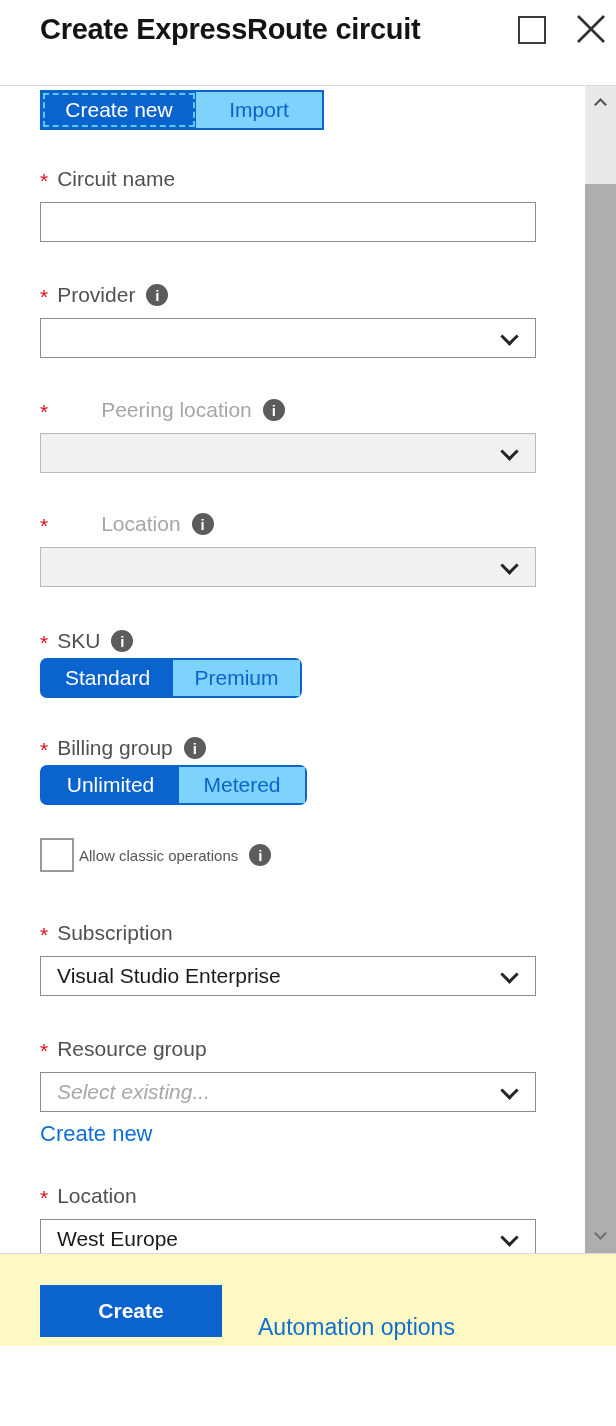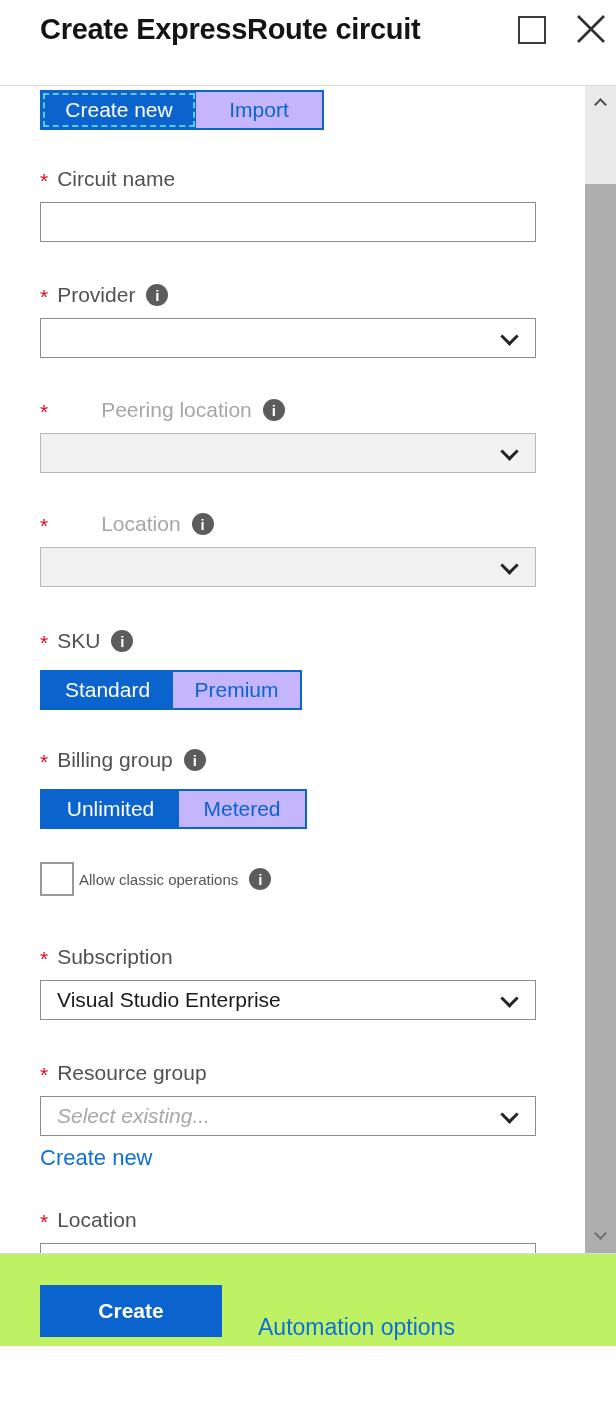--- a/index.html
+++ b/index.html
@@ -13,41 +13,41 @@
   .winbtn { background: none; border: none; cursor: pointer; padding: 0; display: flex; align-items: center; justify-content: center; }
   .maximize-glyph { display: block; width: 28px; height: 28px; border: 2px solid #3a3a3a; background: #fff; margin-top: 2px; }
   .winbtn + .winbtn { margin-left: 28px; }
 
   
   .scroll-region { height: 1169px; border-top: 1px solid #d9d9d9; border-bottom: 1px solid #d9d9d9; position: relative; overflow: hidden; }
   .content { padding: 2px 0 0 40px; width: 537px; }
 
   
   .seg-toggle { display: inline-flex; border: 2px solid #0b63ce; height: 40px; background: #fff; }
-  .seg { display: flex; align-items: center; justify-content: center; font-size: 21px; color: #0b63ce; background: #c4b5fd; border: none; cursor: pointer; font-family: inherit; }
+  .seg { display: flex; align-items: center; justify-content: center; font-size: 21px; color: #0b63ce; background: #7dd3fc; border: none; cursor: pointer; font-family: inherit; }
   .seg.selected { background: #0b63ce; color: #fff; }
   .seg.focus-dash { outline: 2px dashed #5fc9f2; outline-offset: -3px; }
   .w-createnew { width: 154px; } .w-import { width: 126px; }
   .w-standard { width: 131px; } .w-premium { width: 127px; }
   .w-unlimited { width: 137px; } .w-metered { width: 126px; }
 
   
   .field-label { display: flex; align-items: center; font-size: 21px; color: #515151; line-height: 26px; height: 26px; }
   .field-label .req { color: #e00b1c; margin-right: 9px; font-size: 21px; position: relative; top: 2px; }
   .field-label.disabled .label-text { color: #a6a6a6; margin-left: 44px; }
   .info-icon { width: 22px; height: 22px; border-radius: 50%; background: #5c5c5c; color: #fff; font-size: 15px; font-weight: bold; display: inline-flex; align-items: center; justify-content: center; margin-left: 11px; cursor: default; line-height: 1; }
 
   .mt-tabs { margin-top: 2px; }
   .mt-circuit { margin-top: 36px; } .mt-provider { margin-top: 40px; }
   .mt-peering { margin-top: 39px; } .mt-bandwidth { margin-top: 38px; }
   .mt-sku { margin-top: 41px; } .mt-billing { margin-top: 37px; }
   .mt-checkbox { margin-top: 33px; } .mt-subscription { margin-top: 48px; }
   .mt-resource { margin-top: 40px; } .mt-location { margin-top: 36px; }
   .mt-control { margin-top: 10px; }
-  .mt-toggle { margin-top: 16px; }
+  .mt-toggle { margin-top: 4px; border-radius: 7px; }
 
   
   .text-input, .dropdown { width: 496px; height: 40px; border: 1px solid #8c8c8c; background: #fff; display: flex; align-items: center; padding: 0 44px 0 16px; font-size: 21px; color: #1a1a1a; position: relative; cursor: pointer; }
   .text-input { cursor: text; }
   .dropdown .chev { position: absolute; right: 19px; top: 11px; width: 13px; height: 13px; border-right: 3px solid #242424; border-bottom: 3px solid #242424; transform: rotate(45deg); }
   .dropdown.disabled { background: #f1f1f1; border-color: #b9b9b9; cursor: default; }
   .placeholder { font-style: italic; color: #a8a8a8; }
 
   
   .checkbox-row { display: flex; align-items: center; }
@@ -59,21 +59,21 @@
   
   .scrollbar { position: absolute; top: 0; right: 0; bottom: 0; width: 31px; background: #e9e9e9; }
   .sb-btn { position: absolute; left: 0; right: 0; height: 31px; display: flex; align-items: center; justify-content: center; cursor: pointer; }
   .sb-up { top: 0; } .sb-down { bottom: 2px; }
   .sb-chev { width: 9px; height: 9px; border-right: 2px solid #4f4f4f; border-bottom: 2px solid #4f4f4f; }
   .sb-up .sb-chev { transform: rotate(-135deg); margin-top: 6px; }
   .sb-down .sb-chev { transform: rotate(45deg); margin-bottom: 4px; border-color: #6e6e6e; }
   .sb-thumb { position: absolute; left: 0; right: 0; top: 98px; height: 1117px; background: #aeaeae; }
 
   
-  .footer { height: 92px; position: relative; background: #bef264; }
+  .footer { height: 92px; position: relative; background: #fef9c3; }
   .create-btn { position: absolute; left: 40px; top: 31px; width: 182px; height: 52px; background: #0b63ce; color: #fff; border: none; font-family: inherit; font-size: 21px; font-weight: bold; cursor: pointer; }
   .automation-link { position: absolute; left: 258px; top: 60px; font-size: 23px; color: #0f6fd6; text-decoration: none; cursor: pointer; }
 </style>
 </head>
 <body>
 
 <div>
 
   <header class="titlebar">
     <h1 class="page-title">Create ExpressRoute circuit</h1>

